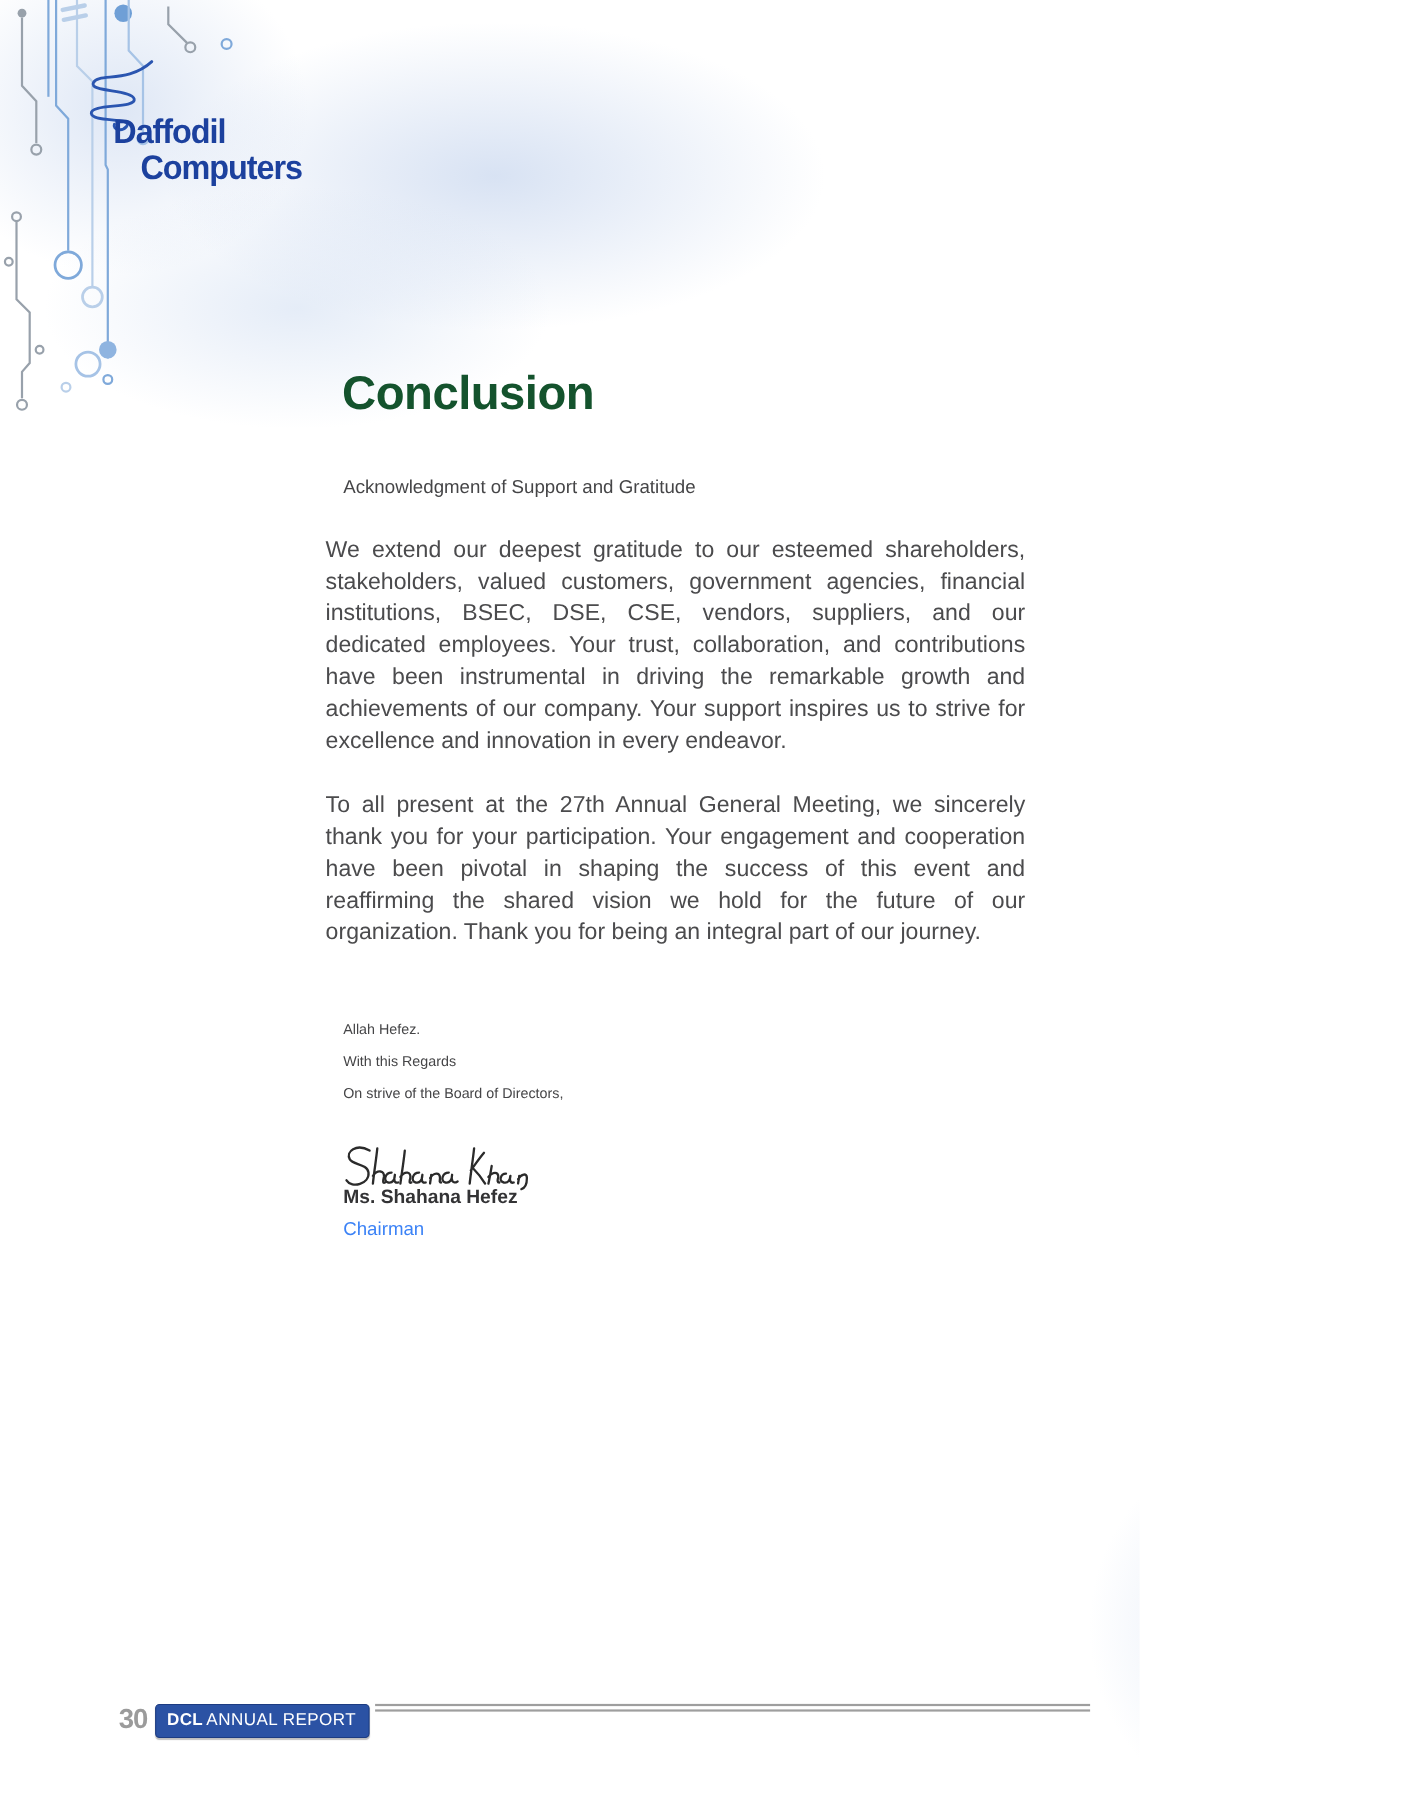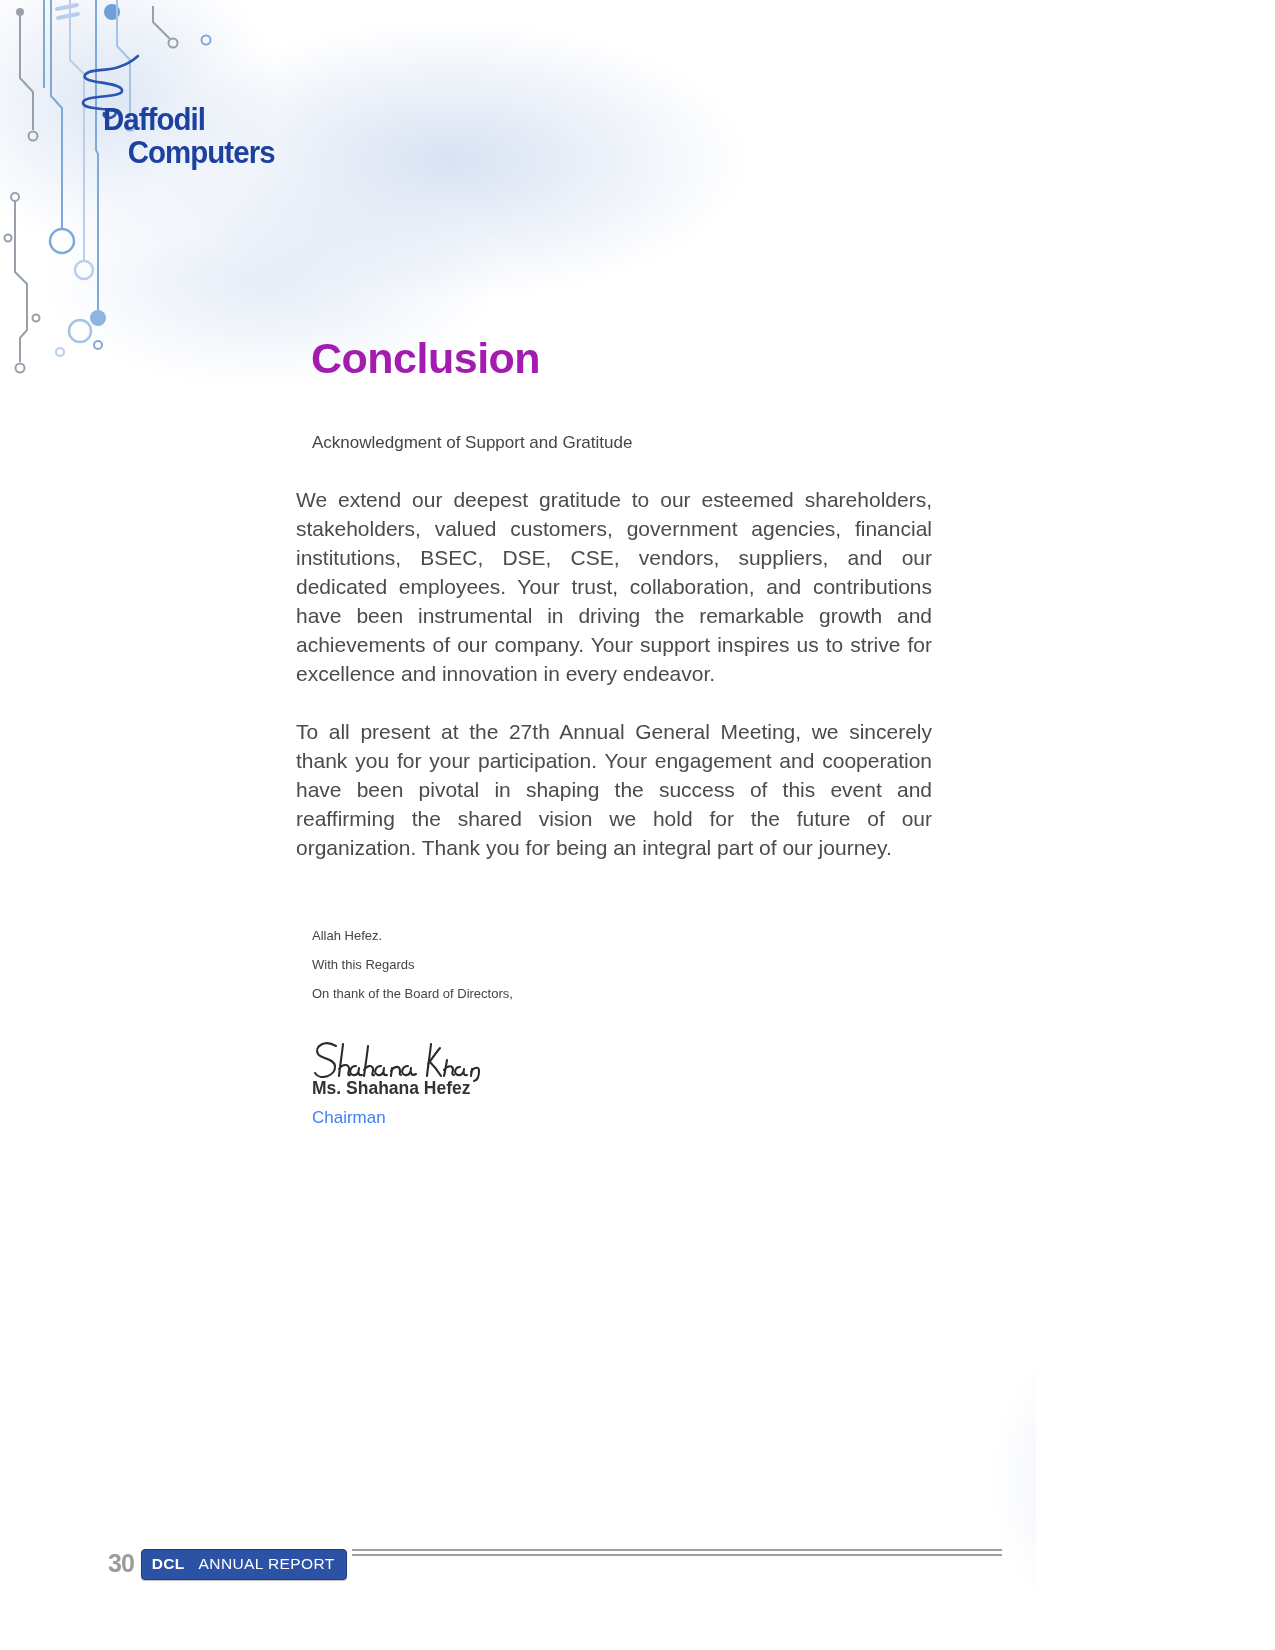--- a/index.html
+++ b/index.html
@@ -42,21 +42,21 @@
     letter-spacing: -1px;
     transform: scaleX(.95);
     transform-origin: left top;
   }
   .logo-line2 { padding-left: 26px; }
 
   
   .heading {
     position: absolute; left: 311px; top: 334px;
     font-size: 43px; font-weight: bold; letter-spacing: -0.5px;
-    color: #a21caf;
+    color: #14532d;
   }
   .subtitle {
     position: absolute; left: 312px; top: 433px;
     font-size: 17px; color: #454547;
   }
   .para {
     position: absolute; left: 296px; width: 636px;
     font-size: 21px; line-height: 29px; color: #4b4b4d;
     text-align: justify;
   }
@@ -79,21 +79,21 @@
   
   .footer {
     position: absolute; left: 108px; top: 1549px;
     display: flex; align-items: flex-start;
   }
   .page-number {
     font-size: 25px; font-weight: bold; color: #9b9b9b;
     margin-right: 7px; letter-spacing: -1px;
   }
   .report-badge {
-    display: inline-flex; align-items: baseline; gap: 14px;
+    display: inline-flex; align-items: baseline; gap: 3px;
     background: #2b52a4;
     border: 1px solid #1d3c82;
     border-radius: 4px;
     padding: 5px 11px 6px 10px;
     color: #ffffff;
     font-size: 15.5px;
     white-space: nowrap;
     box-shadow: 0 1px 1px rgba(0,0,0,.25);
   }
   .badge-bold { font-weight: bold; letter-spacing: .3px; }
@@ -164,21 +164,21 @@
   </div>
 
   <h1 class="heading">Conclusion</h1>
   <div class="subtitle">Acknowledgment of Support and Gratitude</div>
   <p class="para para-1">We extend our deepest gratitude to our esteemed shareholders, stakeholders, valued customers, government agencies, financial institutions, BSEC, DSE, CSE, vendors, suppliers, and our dedicated employees. Your trust, collaboration, and contributions have been instrumental in driving the remarkable growth and achievements of our company. Your support inspires us to strive for excellence and innovation in every endeavor.</p>
   <p class="para para-2">To all present at the 27th Annual General Meeting, we sincerely thank you for your participation. Your engagement and cooperation have been pivotal in shaping the success of this event and reaffirming the shared vision we hold for the future of our organization. Thank you for being an integral part of our journey.</p>
 
   <div class="closing">
     <div>Allah Hefez.</div>
     <div>With this Regards</div>
-    <div>On thank of the Board of Directors,</div>
+    <div>On strive of the Board of Directors,</div>
   </div>
 
   <svg class="signature-svg" width="180" height="48" viewBox="0 0 180 48" fill="none" stroke="#2b2b2b" stroke-width="2.1" stroke-linecap="round" stroke-linejoin="round">
     <path d="M26,10 C14,3 4,11 8,18 C11,23 24,22 25,30 C26,40 10,45 5,37"></path>
     <path d="M33,8 C32,18 30,30 29,40 M29,33 C33,27 40,28 39,34 C38,38 38,40 40,39"></path>
     <path d="M46,30 C40,30 38,38 43,39 C47,40 49,36 49,32 M49,32 C48,36 48,40 52,39"></path>
     <path d="M58,10 C57,20 55,32 54,40 M54,34 C58,28 64,29 63,35 C62,38 62,40 64,39"></path>
     <path d="M71,30 C65,30 63,38 68,39 C72,40 74,36 74,32 M74,32 C73,36 73,40 77,39"></path>
     <path d="M82,32 C82,35 81,38 81,40 M81,35 C84,30 90,29 90,35 C90,37 89,39 91,39"></path>
     <path d="M98,30 C92,30 90,38 95,39 C99,40 101,36 101,32 M101,32 C100,36 101,41 106,38"></path>

